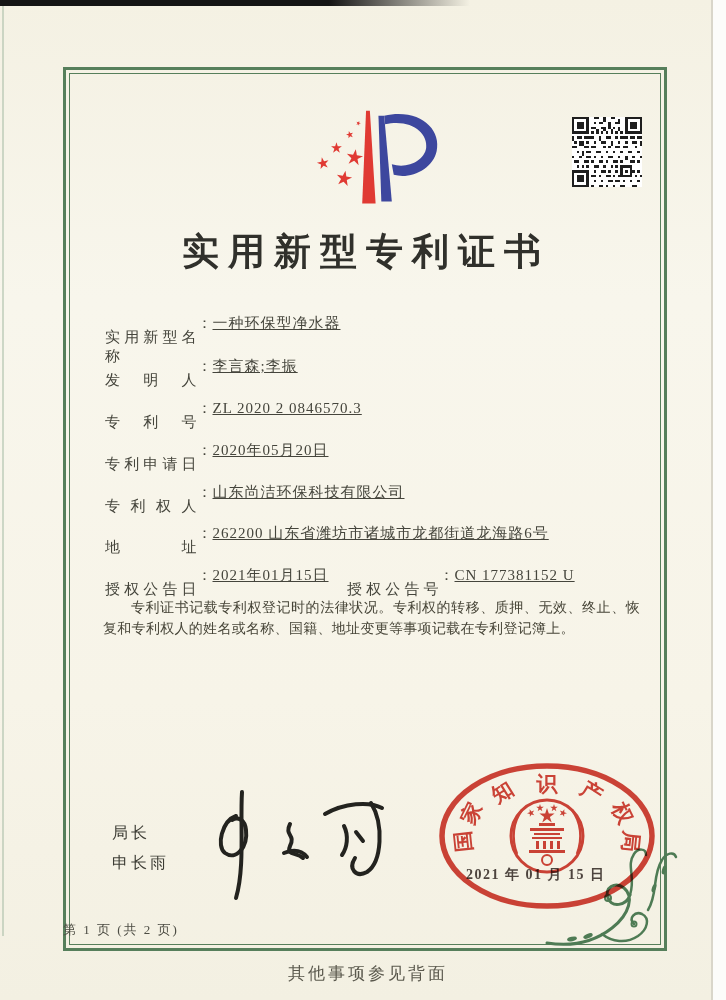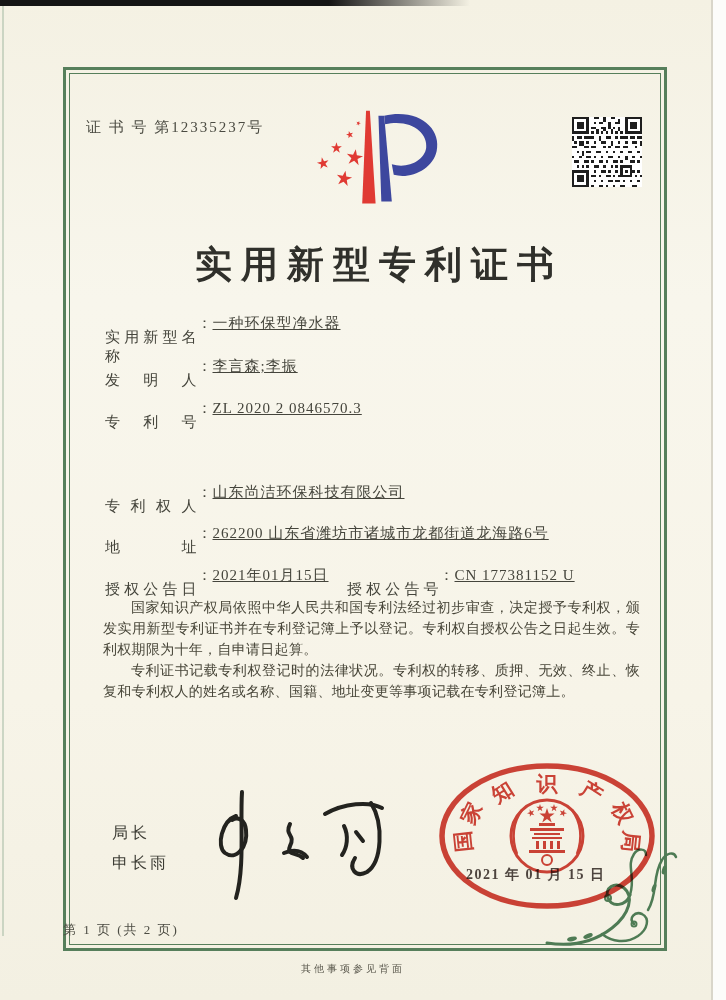--- a/index.html
+++ b/index.html
@@ -14,58 +14,57 @@
     background:linear-gradient(to right,#141414 70%,rgba(20,20,20,0));}
   .right-edge{right:0;top:0;width:13px;height:100%;background:#fcfcfa;
     border-left:2px solid #d9d6ca;}
   .left-edge{left:2px;top:6px;width:2px;height:930px;background:#a9bda7;opacity:.55;}
   
   .frame{left:63px;top:67px;width:598px;height:878px;border:3px solid #567f5b;}
   .frame::after{content:"";position:absolute;inset:3px;border:1px solid #567f5b;}
   
   .cert-no{left:86px;top:118px;font-size:15px;letter-spacing:2px;color:#4b4b42;}
   .title{left:63px;top:224px;width:600px;text-align:center;font-size:37px;
-    font-weight:bold;letter-spacing:9px;color:#30302b;margin:16px;}
+    font-weight:bold;letter-spacing:9px;color:#30302b;margin:3px;}
   
   .frow{left:105px;width:545px;font-size:15px;letter-spacing:.5px;color:#45453c;}
   .flabel{display:inline-block;width:92px;text-align:justify;text-align-last:justify;vertical-align:top;margin-top:14px;}
   .fvalue{letter-spacing:1px;text-decoration:underline;}
   .gpair2{position:absolute;left:242px;top:0;}
   
   .paras{left:103px;top:597px;width:537px;font-size:14px;line-height:21px;
     text-align:justify;color:#474538;letter-spacing:.3px;}
   .paras p{margin:0;text-indent:2em;}
   
   .signer{left:112px;top:818px;font-size:16px;line-height:30px;letter-spacing:3px;color:#3c3c34;}
   .seal-date{left:466px;top:866px;font-size:14px;letter-spacing:1.5px;color:#4d443e;font-weight:600;z-index:1;}
   .seal-svg{left:432px;top:752px;z-index:3;mix-blend-mode:multiply;opacity:.93;}
   .sig-svg{left:198px;top:786px;z-index:2;}
   .orn-svg{left:542px;top:848px;z-index:2;}
   .page-note{left:63px;top:921px;width:598px;text-align:left;font-size:13px;letter-spacing:2px;color:#4c4c43;}
-  .back-note{left:58px;top:962px;width:590px;text-align:center;font-size:10px;letter-spacing:3px;color:#5a584d;}
+  .back-note{left:73px;top:962px;width:590px;text-align:center;font-size:17px;letter-spacing:3px;color:#5a584d;}
   .seal-char{font-size:21px;font-weight:bold;}
 </style>
 </head>
 <body>
 
 <div class="page">
 
   <svg width="0" height="0" style="position:absolute">
     <defs>
       <path id="st" d="M0,-1 L0.225,-0.31 0.95,-0.31 0.36,0.12 0.59,0.81 0,0.38 -0.59,0.81 -0.36,0.12 -0.95,-0.31 -0.225,-0.31 Z"></path>
     </defs>
   </svg>
 
   <div class="abs scan-strip"></div>
   <div class="abs right-edge"></div>
   <div class="abs left-edge"></div>
 
   <div class="abs frame"></div>
 
-  <div class="abs cert-no">证 书 号 第12335237号</div>
 
   <svg class="abs" style="left:292px;top:108px" width="150" height="105" viewBox="0 0 150 110">
     <polygon points="74,3 78,3 84,100 70,100" fill="#e03a33"></polygon>
     <polygon points="87,8 93,8 101,98 90,98" fill="#3d479e"></polygon>
     <path d="M93,8 C130,0 153,22 148,45 C144,64 121,75 103,70 L101,59 C118,64 135,55 137,42 C139,26 121,11 94,17 Z" fill="#3d479e"></path>
     <g fill="#e03a33">
       <use href="#st" transform="translate(66,16) scale(2.6) rotate(20)"></use>
       <use href="#st" transform="translate(57,28) scale(4) rotate(-15)"></use>
       <use href="#st" transform="translate(43,42) scale(6)"></use>
       <use href="#st" transform="translate(62,52) scale(9) rotate(8)"></use>
@@ -90,35 +89,37 @@
 
   <div class="abs frow" style="top:314px">
     <span class="flabel">实用新型名称</span><span>：</span><span class="fvalue">一种环保型净水器</span>
   </div>
   <div class="abs frow" style="top:357px">
     <span class="flabel">发明人</span><span>：</span><span class="fvalue">李言森;李振</span>
   </div>
   <div class="abs frow" style="top:399px">
     <span class="flabel">专利号</span><span>：</span><span class="fvalue">ZL 2020 2 0846570.3</span>
   </div>
+  <div class="abs frow" style="top:441px">
+    <span class="flabel">专利申请日</span><span>：</span><span class="fvalue">2020年05月20日</span>
+  </div>
   <div class="abs frow" style="top:483px">
     <span class="flabel">专利权人</span><span>：</span><span class="fvalue">山东尚洁环保科技有限公司</span>
   </div>
   <div class="abs frow" style="top:524px">
     <span class="flabel">地址</span><span>：</span><span class="fvalue">262200 山东省潍坊市诸城市龙都街道龙海路6号</span>
   </div>
   <div class="abs frow" style="top:566px">
     <span class="flabel">授权公告日</span><span>：</span><span class="fvalue">2021年01月15日</span>
     <span class="gpair2">
       <span class="flabel">授权公告号</span><span>：</span><span class="fvalue">CN 177381152 U</span>
     </span>
   </div>
 
   <div class="abs paras">
-    <p>国家知识产权局依照中华人民共和国专利法经过初步审查，决定授予专利权，颁发实用新型专利证书并在专利登记簿上予以登记。专利权自授权公告之日起生效。专利权期限为十年，自申请日起算。</p>
     <p>专利证书记载专利权登记时的法律状况。专利权的转移、质押、无效、终止、恢复和专利权人的姓名或名称、国籍、地址变更等事项记载在专利登记簿上。</p>
   </div>
 
   <div class="abs signer">
     <div>局长</div>
     <div>申长雨</div>
   </div>
 
   <svg class="abs sig-svg" width="205" height="120" viewBox="0 0 205 120">
     <g fill="none" stroke="#23231f" stroke-width="4" stroke-linecap="round">

